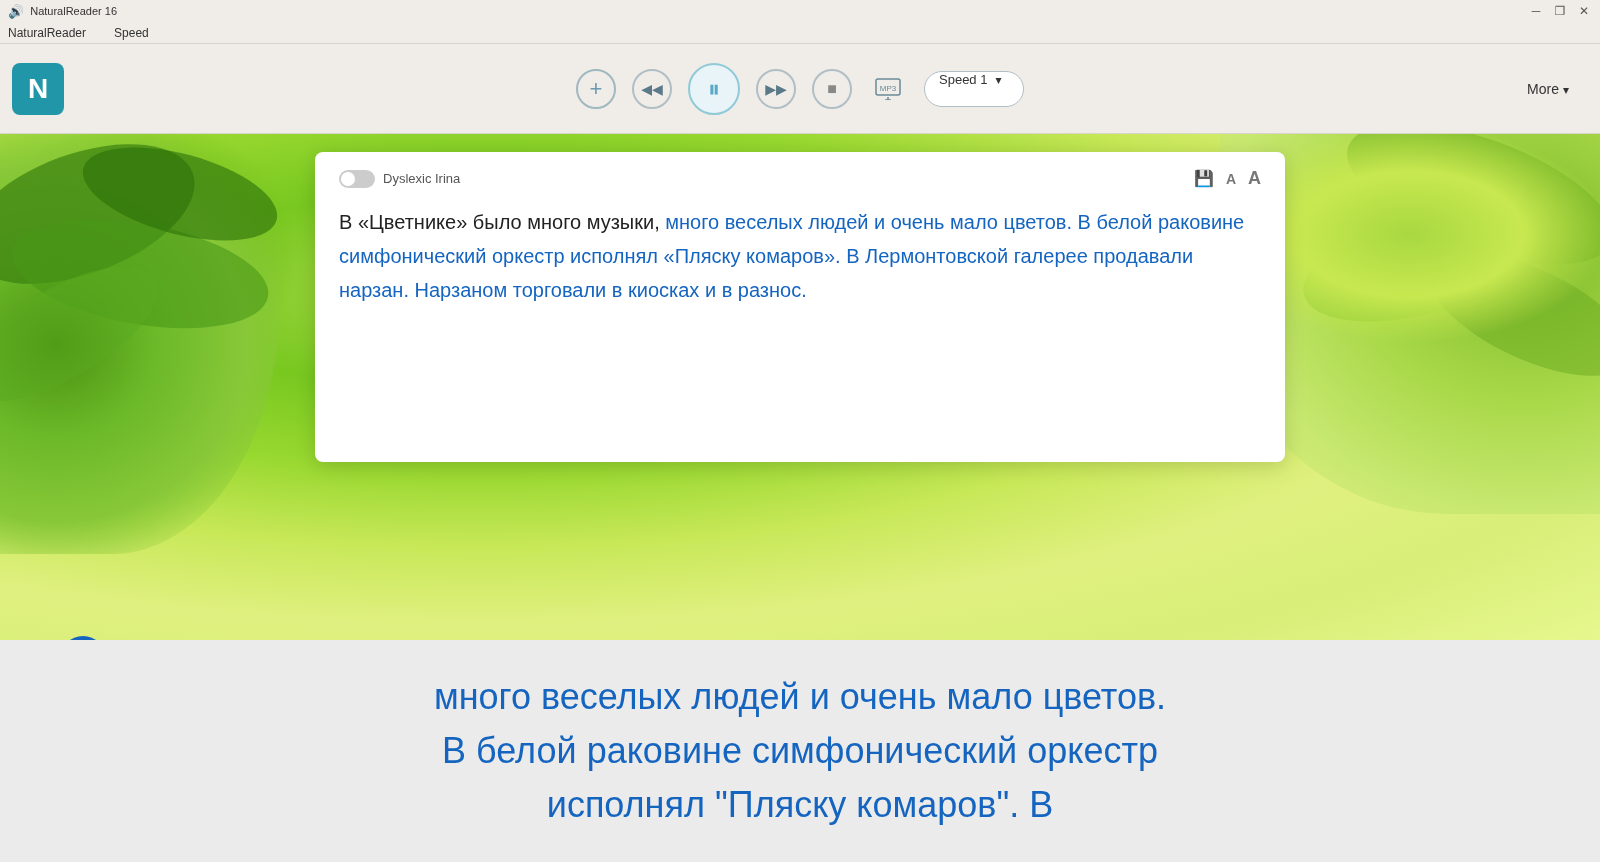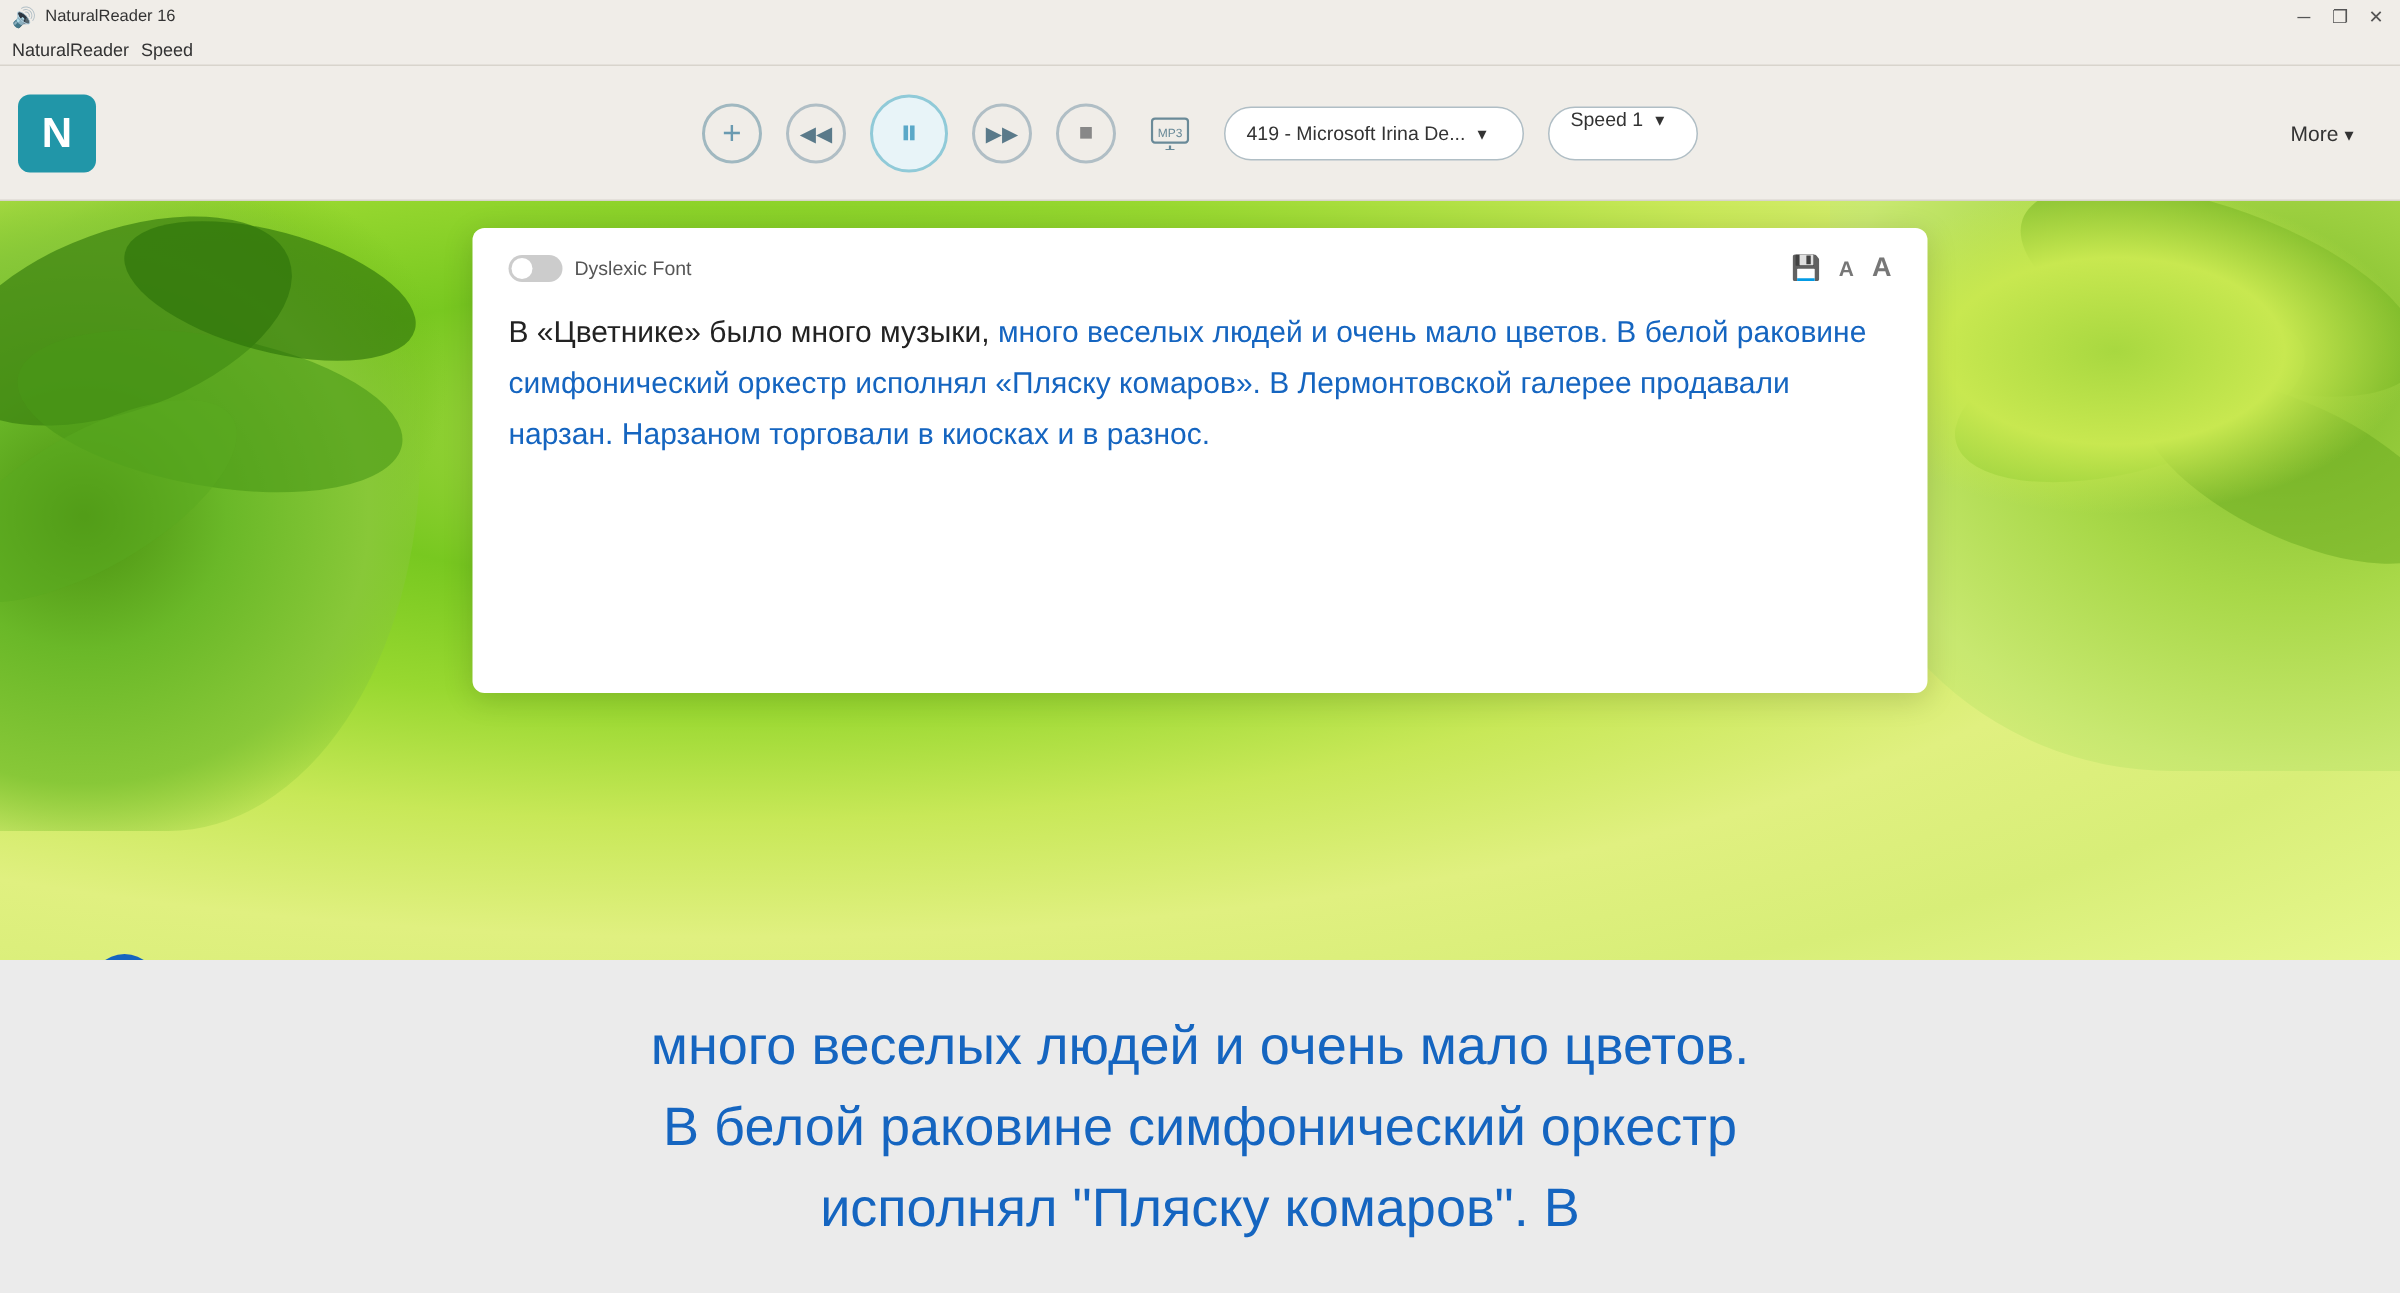--- a/index.html
+++ b/index.html
@@ -26,21 +26,21 @@
 
     
     .menu-bar {
       height: 22px;
       background: #f0ede8;
       display: flex;
       align-items: center;
       padding: 0 8px;
       font-size: 12px;
       color: #333;
-      gap: 8px;
+      gap: 28px;
       border-bottom: 1px solid #d8d4cc;
     }
     .menu-item { cursor: pointer; }
 
     
     .toolbar {
       height: 90px;
       background: #f0ede8;
       display: flex;
       align-items: center;
@@ -346,24 +346,20 @@
   <button class="toolbar-btn" style="font-size:14px;">▶▶</button>
   <button class="toolbar-btn" style="font-size:16px; color:#888;">■</button>
   <div class="toolbar-mp3-btn">
     <svg width="26" height="22" viewBox="0 0 26 22" fill="none">
       <rect x="1" y="1" width="24" height="16" rx="2" stroke="#6a8a98" stroke-width="1.5" fill="none"></rect>
       <text x="13" y="13" text-anchor="middle" font-size="8" fill="#6a8a98" font-family="Arial">MP3</text>
       <path d="M13 19 L13 22 M10 22 L16 22" stroke="#6a8a98" stroke-width="1.5"></path>
     </svg>
   </div>
 
-  <div class="voice-dropdown">
-    <span>419 - Microsoft Irina De...</span>
-    <span class="chevron-down"></span>
-  </div>
   <div class="speed-dropdown">
     <span>Speed 1</span>
     <span class="chevron-down"></span>
   </div>
 
   <button class="more-btn">
     <span>More</span>
     <span class="chevron-down"></span>
   </button>
 </div>
@@ -384,21 +380,21 @@
       <ellipse cx="1480" cy="60" rx="140" ry="55" fill="#7ab828" opacity="0.7" transform="rotate(20 1480 60)"></ellipse>
       <ellipse cx="1420" cy="130" rx="120" ry="50" fill="#88c830" opacity="0.6" transform="rotate(-15 1420 130)"></ellipse>
       <ellipse cx="1530" cy="180" rx="110" ry="45" fill="#6aaa20" opacity="0.5" transform="rotate(25 1530 180)"></ellipse>
     </svg>
   </div>
 
   <div class="text-panel">
     <div class="text-panel-toolbar">
       <div class="dyslexic-toggle">
         <div class="toggle-switch"></div>
-        <span>Dyslexic Font</span>
+        <span>Dyslexic Irina</span>
       </div>
       <div class="font-controls">
         <span class="save-icon">💾</span>
         <span class="font-icon" style="font-size:14px; font-weight:bold;">A</span>
         <span class="font-icon" style="font-size:18px; font-weight:bold;">A</span>
       </div>
     </div>
 
     <div class="text-content">
       <span>В «Цветнике» было много музыки, </span><span class="text-highlight">много веселых людей и очень мало цветов. В белой раковине симфонический оркестр исполнял «Пляску комаров».</span><span class="text-highlight"> В Лермонтовской галерее продавали нарзан. Нарзаном торговали в киосках и в разнос.</span>

